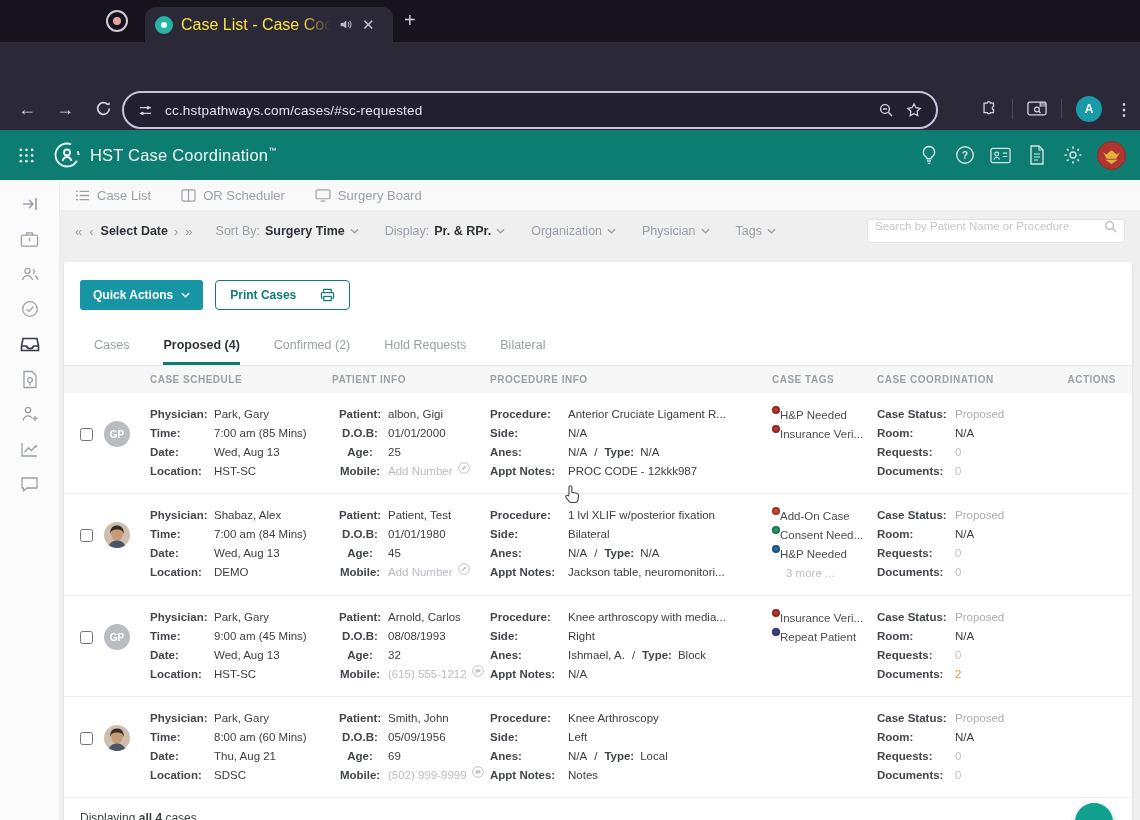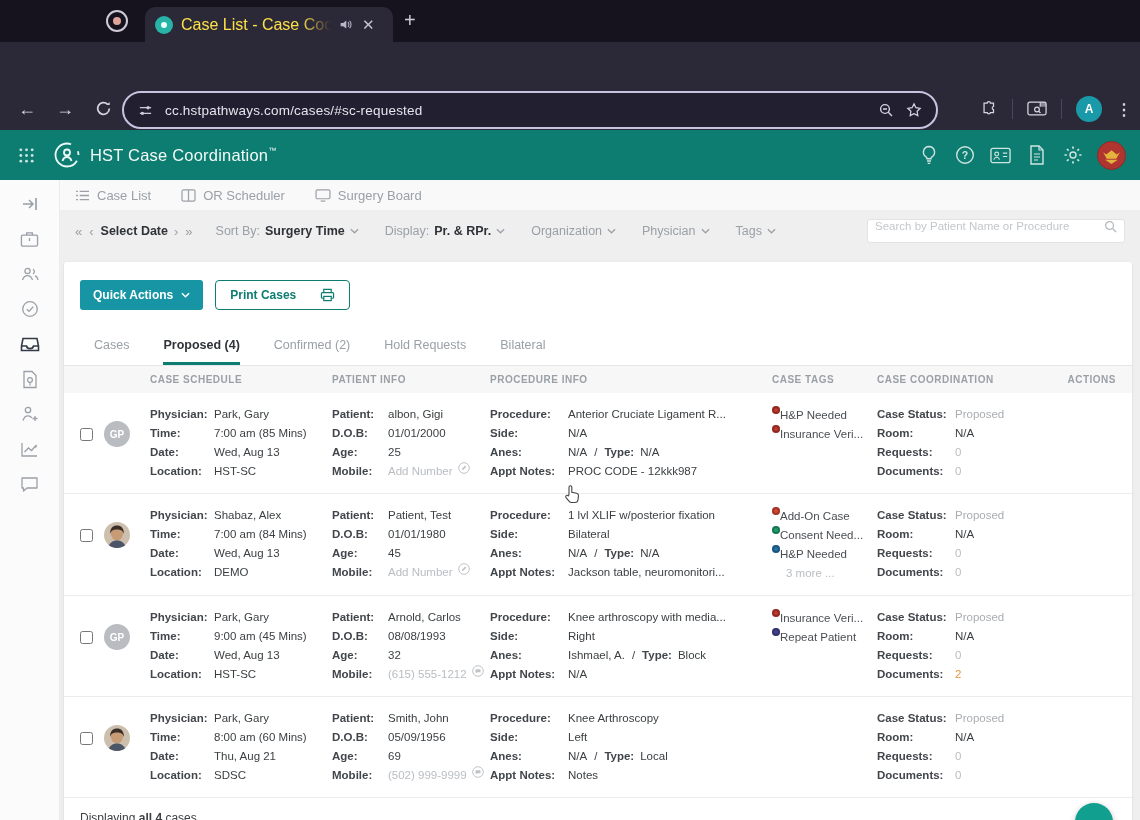--- a/index.html
+++ b/index.html
@@ -66,21 +66,21 @@
   .thead .h-schedule { grid-column:3; } .thead .h-patient { grid-column:4; }
   .thead .h-actions { text-align:right; }
   .case-row { border-bottom:1px solid #ececee; padding-top:12px; padding-bottom:12px; align-items:start; }
   .cell-check { padding-top:22px; }
   .cell-check input { width:13px; height:13px; accent-color:#fff; }
   .avatar { width:26px; height:26px; border-radius:50%; margin-top:16px; }
   .avatar-initials { background:#b9bdc2; color:#fff; font-size:10px; font-weight:bold; display:flex; align-items:center; justify-content:center;text-align:center; }
   .kv { font-size:11.5px; line-height:19px; color:#3c4043; }
   .kv .line { display:flex; }
   .kv .lbl { font-weight:bold; color:#42464b; flex:none; }
-  .c-sched .lbl { width:64px; } .c-pat .lbl { width:56px; } .c-proc .lbl { width:78px; } .c-coord .lbl { width:78px; }
+  .c-sched .lbl { width:64px; } .c-pat .lbl { width:56px;text-align:center; } .c-proc .lbl { width:78px; } .c-coord .lbl { width:78px; }
   .kv .val { color:#3c4043; }
   .muted { color:#b9bdc2 !important; }
   .status-val { color:#a9adb2 !important; }
   .inline-lbl { font-weight:bold; color:#42464b; }
   .pencil-ic, .sms-ic { color:#c0c3c7; margin-left:5px; display:inline-flex; vertical-align:-2px; }
   .c-tags { font-size:11.5px; line-height:19px; color:#4a4e53; padding-top:1px; }
   .tagline { display:flex; align-items:flex-start; }
   .tagdot { width:8px; height:8px; border-radius:50%; flex:none; box-shadow:inset 0 0 0 2px rgba(0,0,0,.25); }
   .tagmore { color:#b9bdc2; padding-left:14px; }
   .card-footer { padding:13px 16px 16px; font-size:12px; color:#3c4043; }

